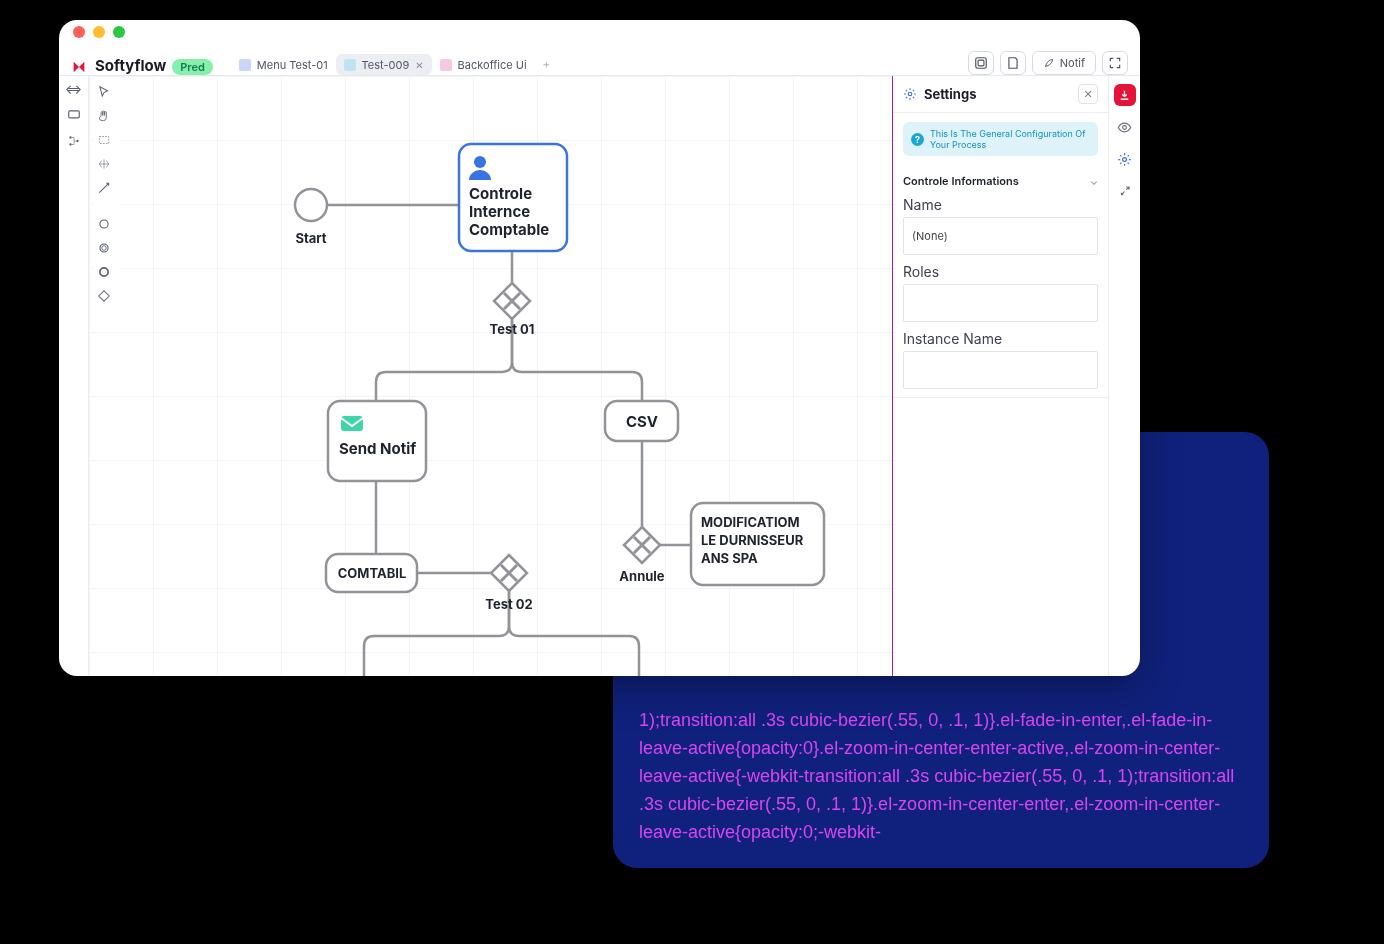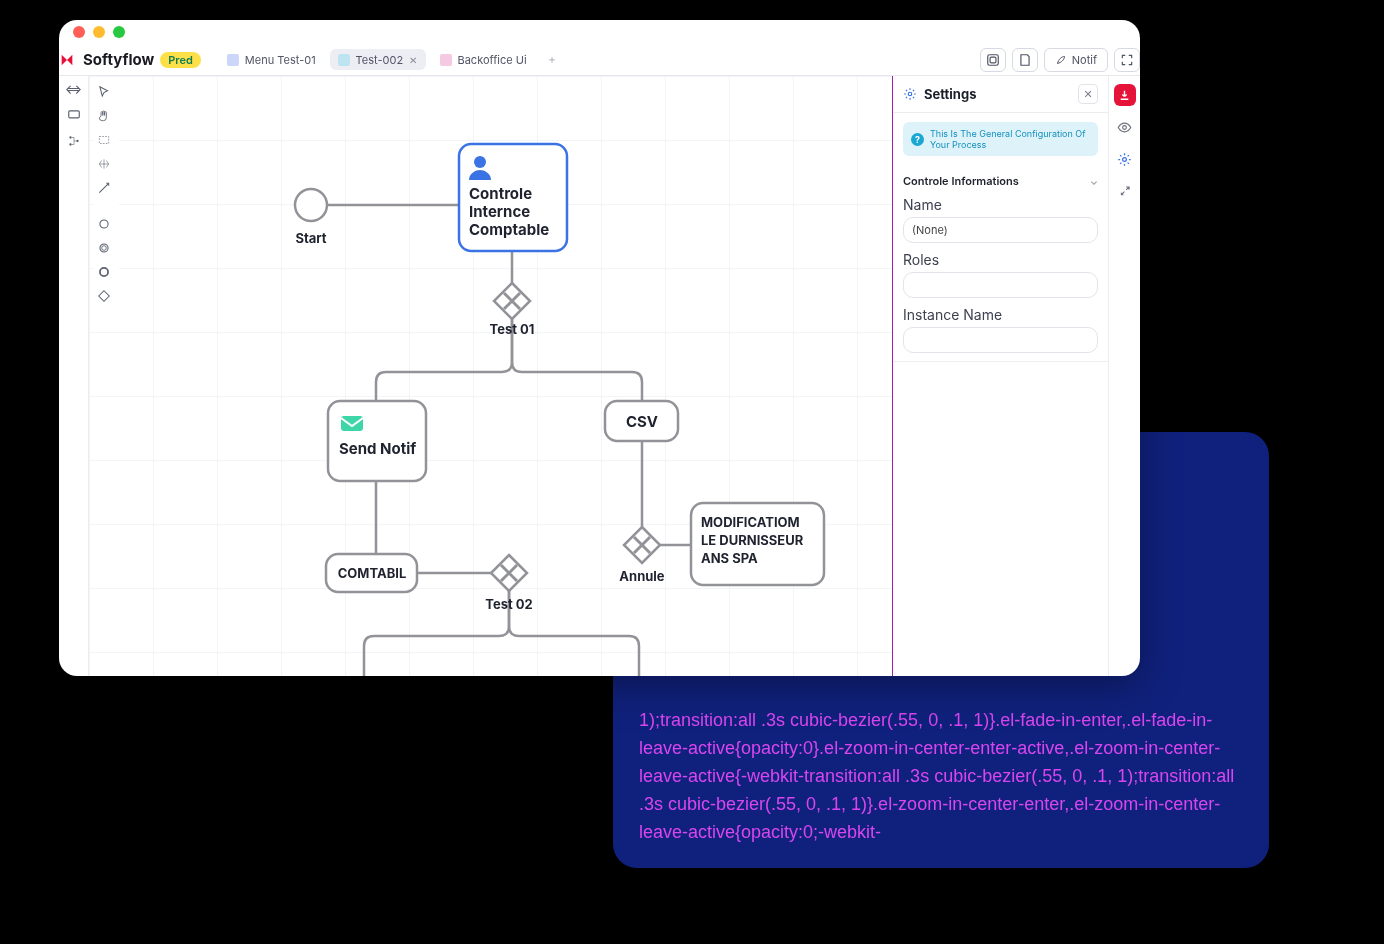--- a/index.html
+++ b/index.html
@@ -2,25 +2,25 @@
 <html><head>
 <meta charset="utf-8">
 <style>
   *{box-sizing:border-box;margin:0;padding:0;font-family:Inter,"Segoe UI",Arial,sans-serif}
   body{background:#000;width:1384px;height:944px;overflow:hidden;position:relative}
   .code-overlay{position:absolute;top:432px;left:613px;width:656px;background:#10217D;border-radius:24px;padding:22px 26px;color:#d946ef;font-size:18px;line-height:28px;font-family:Liberation Sans, sans-serif;white-space:pre-wrap;z-index:5}
   .window{position:absolute;top:20px;left:59px;width:1081px;height:656px;background:#fff;border-radius:18px;overflow:hidden;z-index:10;display:flex;flex-direction:column;box-shadow:0 10px 40px rgba(0,0,0,.35)}
   .titlebar{height:24px;display:flex;align-items:center;padding:0 14px;gap:8px}
   .dot{width:12px;height:12px;border-radius:50%}
   .dot.red{background:#FF5F57}.dot.yellow{background:#FEBC2E}.dot.green{background:#28C840}
-  .topbar{height:32px;display:flex;align-items:center;padding:0 0;border-bottom:1px solid #E7E8EC}
+  .topbar{height:32px;display:flex;align-items:flex-end;padding:0 12px;border-bottom:1px solid #E7E8EC}
   .logo{width:16px;height:16px;margin-right:8px;color:#E5123A}
   .brand{font-weight:700;font-size:15px;color:#1A1A23}
-  .env-badge{margin-left:6px;padding:1px 8px;border-radius:10px;background:#fde047;color:#127C52;font-size:11px;font-weight:600}
-  .tabs{display:flex;gap:6px;margin-left:18px}
+  .env-badge{margin-left:6px;padding:1px 8px;border-radius:10px;background:#86efac;color:#127C52;font-size:11px;font-weight:600}
+  .tabs{display:flex;margin-left:18px}
   .tab{display:flex;align-items:center;gap:6px;padding:3px 8px;font-size:11px;color:#515566;border-radius:6px;cursor:pointer}
   .tab.active{background:#ECEEF3}
   .tab .close{font-size:10px;color:#8A8D98}
   .tabicon{width:12px;height:12px;border-radius:2px}
   .tab.add{padding:3px 6px;color:#9FA2AE}
   .top-actions{margin-left:auto;display:flex;gap:6px;align-items:center}
   .iconbtn{width:26px;height:24px;border:1px solid #D7DAE2;border-radius:6px;display:flex;align-items:center;justify-content:center;color:#4F5362;cursor:pointer}
   .deploy-btn{height:24px;border:1px solid #D7DAE2;border-radius:6px;padding:0 10px;display:flex;align-items:center;gap:5px;font-size:11px;color:#4F5362;cursor:pointer}
   .workspace{flex:1;display:flex;min-height:0}
   .left-toolbar{width:30px;border-right:1px solid #ECEDF1;display:flex;flex-direction:column;align-items:center;padding-top:4px;gap:8px}
@@ -35,21 +35,21 @@
   .sp-header .gear{color:#3B73E5}
   .sp-title{font-size:13px;font-weight:700;color:#1C1F2A;flex:1}
   .sp-close{width:20px;height:20px;border:1px solid #E1E3E9;border-radius:4px;display:flex;align-items:center;justify-content:center;font-size:11px;color:#7B7F8C;cursor:pointer}
   .sp-hint{margin:9px 10px 10px;background:#DDF3F9;border-radius:6px;padding:6px 8px;font-size:9px;color:#1590BF;display:flex;gap:6px;align-items:center}
   .hint-q{width:13px;height:13px;background:#1AA7D3;color:#fff;border-radius:50%;display:flex;align-items:center;justify-content:center;font-size:9px;font-weight:700;flex-shrink:0}
   .sp-section{padding:8px 10px;border-bottom:1px solid #EDEEF2}
   .sp-sec-title{font-size:11px;font-weight:600;color:#1E222D;display:flex;align-items:center;justify-content:between}
   .sp-sec-title .chev{margin-left:auto;color:#9DA0AB;font-size:10px}
   .field{margin-top:8px}
   .field label{font-size:14px;color:#3D4150;display:block;margin-bottom:4px}
-  .field input{width:100%;height:26px;border:1px solid #E2E4EA;border-radius:10px;padding:6px 8px;font-size:11px;color:#444}
+  .field input{width:100%;height:26px;border:1px solid #E2E4EA;border-radius:2px;padding:18px 8px;font-size:11px;color:#444}
   .rpanel{width:32px;border-left:1px solid #ECEDF1;display:flex;flex-direction:column;align-items:center;gap:10px;padding-top:8px}
   .rp-btn{width:22px;height:22px;border-radius:6px;display:flex;align-items:center;justify-content:center;cursor:pointer;color:#6B6F7B}
   .rp-btn.primary{background:#E5123A;color:#fff}
   .node-box{fill:#fff;stroke:#929398;stroke-width:2.5;rx:12}
   .node-box.sel{stroke:#3B73E5}
   .node-label{font-size:15px;font-weight:700;fill:#1F232F}
   .node-label-small{font-size:13px;font-weight:700;fill:#1F232F}
   .small-label{font-size:13px;font-weight:700;fill:#1F232F}
   .gw{fill:#fff;stroke:#929398;stroke-width:2.5}
   .conn{fill:none;stroke:#929398;stroke-width:2.5}
@@ -82,21 +82,21 @@
     <span class="brand">Softyflow</span>
     <span class="env-badge">Pred</span>
 
     <div class="tabs">
       <div class="tab">
         <span class="tabicon" style="background:#CBD6F8"></span>
         <span>Menu Test-01</span>
       </div>
       <div class="tab active">
         <span class="tabicon" style="background:#BFE4F1"></span>
-        <span>Test-002</span>
+        <span>Test-009</span>
         <span class="close">✕</span>
       </div>
       <div class="tab">
         <span class="tabicon" style="background:#F5C9E2"></span>
         <span>Backoffice Ui</span>
       </div>
       <div class="tab add">＋</div>
     </div>
 
     <div class="top-actions">

